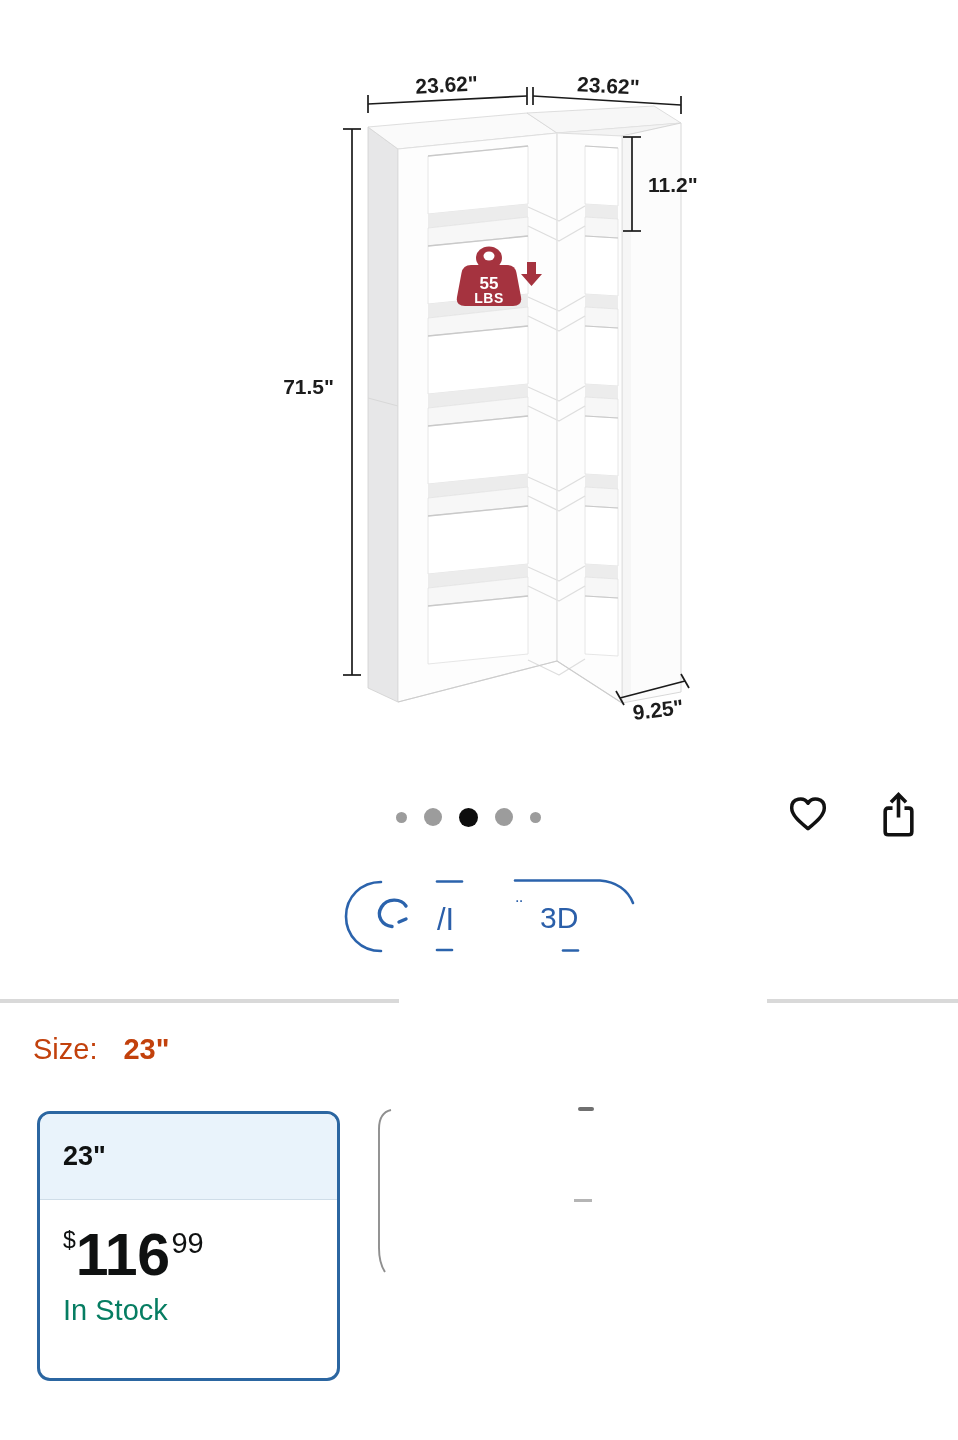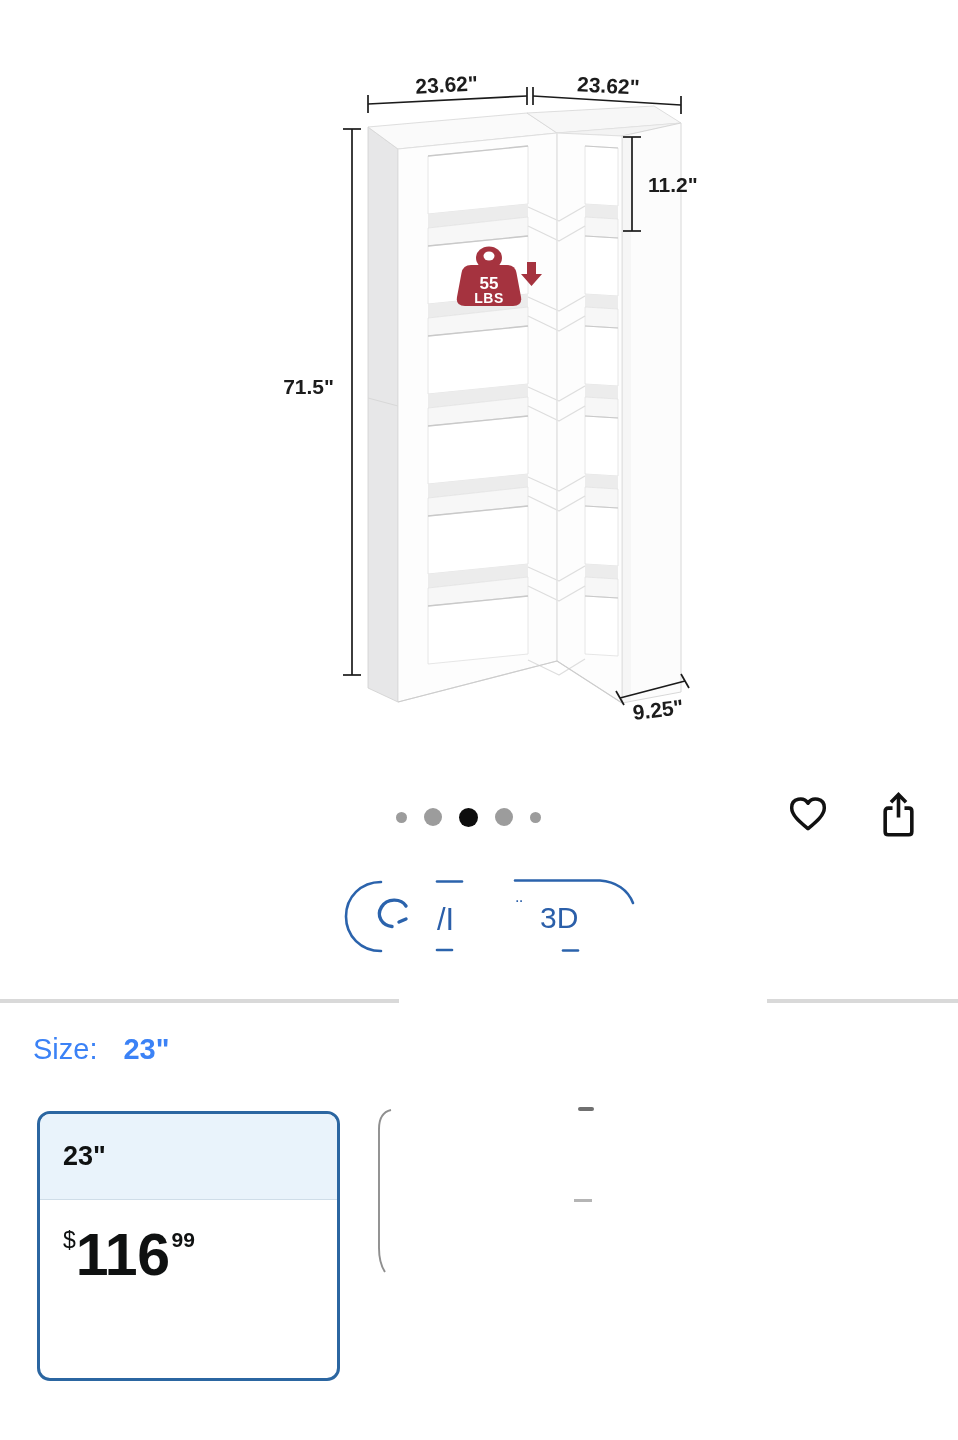--- a/index.html
+++ b/index.html
@@ -20,34 +20,34 @@
   .icon-btn { position:absolute; background:none; border:none; cursor:pointer; padding:0; }
   .wishlist-btn { left:786px; top:791px; width:44px; height:48px; }
   .share-btn { left:878px; top:788px; width:41px; height:54px; }
 
   .view3d-layer { position:absolute; left:0; top:870px; width:958px; height:100px; }
 
   .divider { position:absolute; top:999px; height:4px; background:#d9d9d9; }
   .divider.seg1 { left:0; width:399px; }
   .divider.seg2 { left:767px; width:191px; }
 
-  .size-row { position:absolute; left:33px; top:1033px; display:flex; align-items:baseline; gap:26px; color:#3b82f6; }
+  .size-row { position:absolute; left:33px; top:1033px; display:flex; align-items:baseline; gap:26px; color:#c2410c; }
   .size-label { font-size:29px; font-weight:400; }
   .size-value { font-size:29px; font-weight:700; }
 
   .swatch-card { position:absolute; left:37px; top:1111px; width:303px; height:270px;
     border:3.5px solid #2B66A1; border-radius:13px; background:#fff; overflow:hidden; cursor:pointer; }
   .swatch-head { height:86px; background:#E9F3FB; border-bottom:1.5px solid #cfdde8;
     display:flex; align-items:center; padding-left:23px; }
   .swatch-name { font-size:27px; font-weight:700; color:#0f1111; }
   .swatch-body { padding:26px 23px 0 23px; }
   .price { display:flex; align-items:flex-start; color:#0f1111; line-height:1; }
   .price-symbol { font-size:23px; font-weight:400; margin-top:3px; }
   .price-whole { font-size:59px; font-weight:600; letter-spacing:-0.5px; }
-  .price-cents { font-size:21px; font-weight:700; margin-top:3px; margin-left:2px; }
+  .price-cents { font-size:29px; font-weight:400; margin-top:3px; margin-left:2px; }
   .list-price { margin-top:13px; font-size:26px; color:#565959; text-decoration:line-through; }
   .in-stock { margin-top:9px; font-size:29px; color:#067D62; }
 
   .ghost-swatch { position:absolute; left:0; top:0; }
   .ghost-curve { position:absolute; left:370px; top:1106px; }
   .ghost-dash1 { position:absolute; left:578px; top:1107px; width:16px; height:3.5px; background:#707070; border-radius:2px; }
   .ghost-dash2 { position:absolute; left:574px; top:1199px; width:18px; height:2.5px; background:#b5b5b5; }
 
   svg text { font-family:"Liberation Sans", sans-serif; }
   .dim-text { fill:#1c1c1c; font-size:21px; font-weight:600; }
@@ -244,20 +244,21 @@
   <div class="swatch-card">
     <div class="swatch-head">
       <span class="swatch-name">23"</span>
     </div>
     <div class="swatch-body">
       <div class="price">
         <span class="price-symbol">$</span>
         <span class="price-whole">116</span>
         <span class="price-cents">99</span>
       </div>
+      <div class="in-stock">In Stock</div>
     </div>
   </div>
 
   <div class="ghost-swatch">
     <svg class="ghost-curve" width="30" height="172" viewBox="0 0 30 172">
       <path d="M21,4 C12,6 9,13 9,23 L9,142 C9,153 11,160 15,166" fill="none" stroke="#8f8f8f" stroke-width="1.9"></path>
     </svg>
     <div class="ghost-dash1"></div>
     <div class="ghost-dash2"></div>
   </div>

